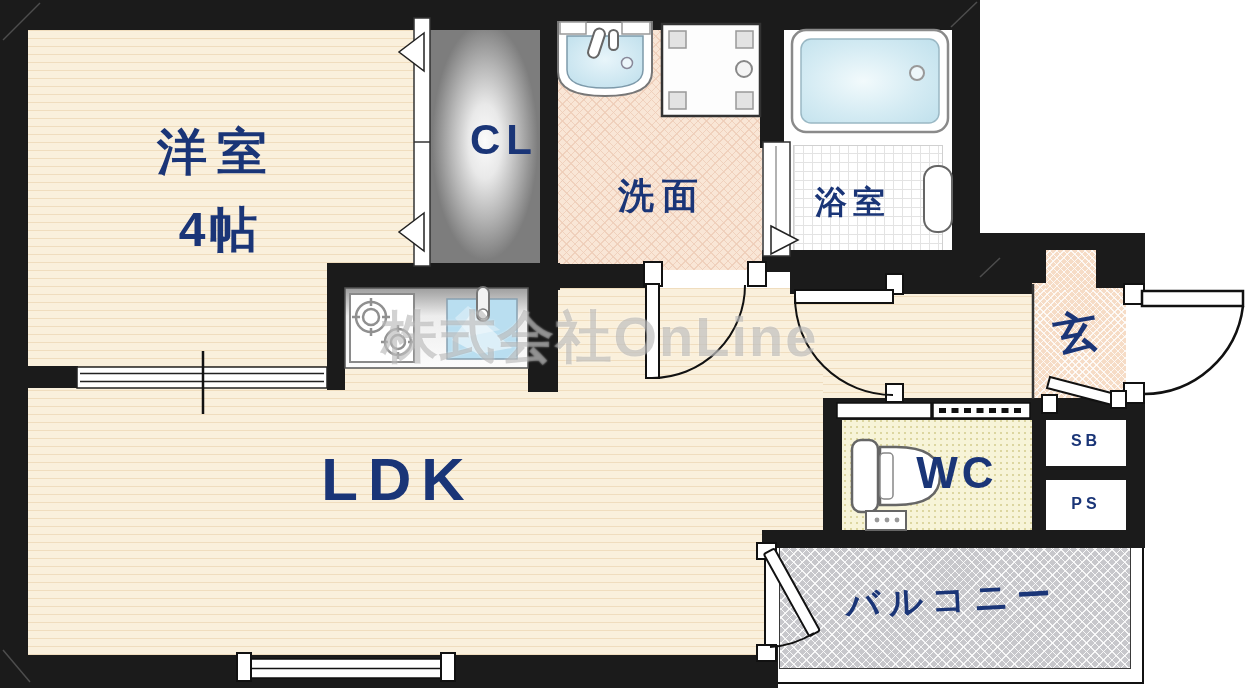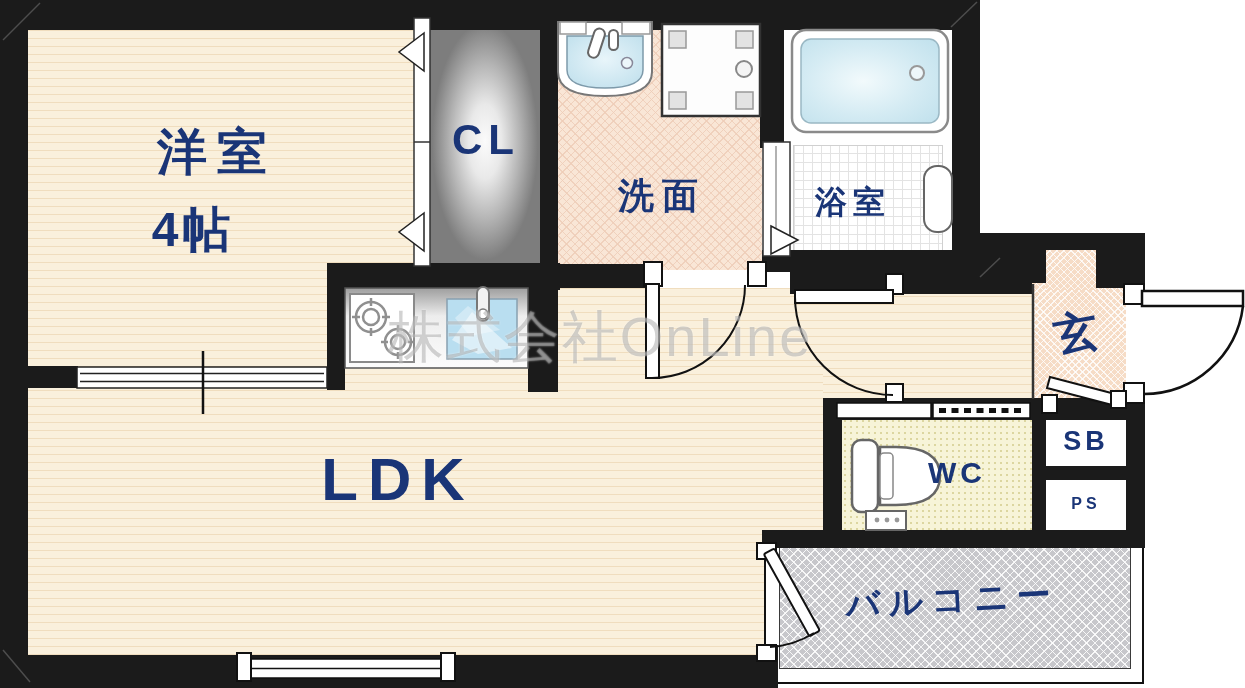--- a/index.html
+++ b/index.html
@@ -51,21 +51,21 @@
   .w{position:absolute;background:#1b1b1b;z-index:2;}
   
   #ovl{position:absolute;left:0;top:0;z-index:3;}
   
   .lbl{
     position:absolute;z-index:4;color:#1a3577;font-weight:bold;
     white-space:nowrap;transform:translate(-50%,-50%);line-height:1;
   }
   #watermark{
     position:absolute;z-index:5;color:rgba(138,138,138,.38);
-    font-weight:normal;white-space:nowrap;transform:translate(-50%,-50%);
+    font-weight:bold;white-space:nowrap;transform:translate(-50%,-50%);
     letter-spacing:2px;text-shadow:0 0 2px rgba(255,255,255,.55);
   }
   .balc{position:absolute;z-index:1;background:#ffffff;border:2px solid #111;}
   .balc-in{position:absolute;border:1.5px solid #3a3a3a;}
 </style>
 </head>
 <body>
 
 <div id="plan">
 
@@ -270,26 +270,26 @@
       <rect x="237" y="653" width="14" height="28" fill="#fff" stroke="#111" stroke-width="2"></rect>
       <rect x="441" y="653" width="14" height="28" fill="#fff" stroke="#111" stroke-width="2"></rect>
     </g>
 
     <g>
       <line x1="1033" y1="284" x2="1033" y2="399" stroke="#333" stroke-width="2.5"></line>
     </g>
   </svg>
 
   <div class="lbl" style="left:206px;top:152px;font-size:50px;letter-spacing:10px;margin-left:11px;">洋室</div>
-  <div class="lbl" style="left:193px;top:230px;font-size:48px;letter-spacing:4px;">4帖</div>
-  <div class="lbl" style="left:486px;top:140px;font-size:42px;letter-spacing:6px;">CL</div>
+  <div class="lbl" style="left:220px;top:230px;font-size:48px;letter-spacing:4px;">4帖</div>
+  <div class="lbl" style="left:504px;top:140px;font-size:42px;letter-spacing:6px;">CL</div>
   <div class="lbl" style="left:662px;top:196px;font-size:36px;letter-spacing:8px;">洗面</div>
   <div class="lbl" style="left:853px;top:202px;font-size:32px;letter-spacing:6px;">浴室</div>
   <div class="lbl" style="left:1076px;top:333px;font-size:44px;transform:translate(-50%,-50%) rotate(-10deg);">玄</div>
   <div class="lbl" style="left:398px;top:480px;font-size:60px;letter-spacing:10px;">LDK</div>
-  <div class="lbl" style="left:957px;top:473px;font-size:30px;letter-spacing:4px;">WC</div>
-  <div class="lbl" style="left:1086px;top:441px;font-size:27px;letter-spacing:4px;">SB</div>
+  <div class="lbl" style="left:957px;top:473px;font-size:44px;letter-spacing:4px;">WC</div>
+  <div class="lbl" style="left:1086px;top:441px;font-size:16px;letter-spacing:4px;">SB</div>
   <div class="lbl" style="left:1086px;top:504px;font-size:16px;letter-spacing:4px;">PS</div>
   <div class="lbl" style="left:952px;top:599px;font-size:34px;letter-spacing:8px;transform:translate(-50%,-50%) rotate(-3deg);">バルコニー</div>
 
   <div id="watermark" style="left:600px;top:338px;font-size:56px;">株式会社OnLine</div>
 
 </div>
 
 </body></html>

